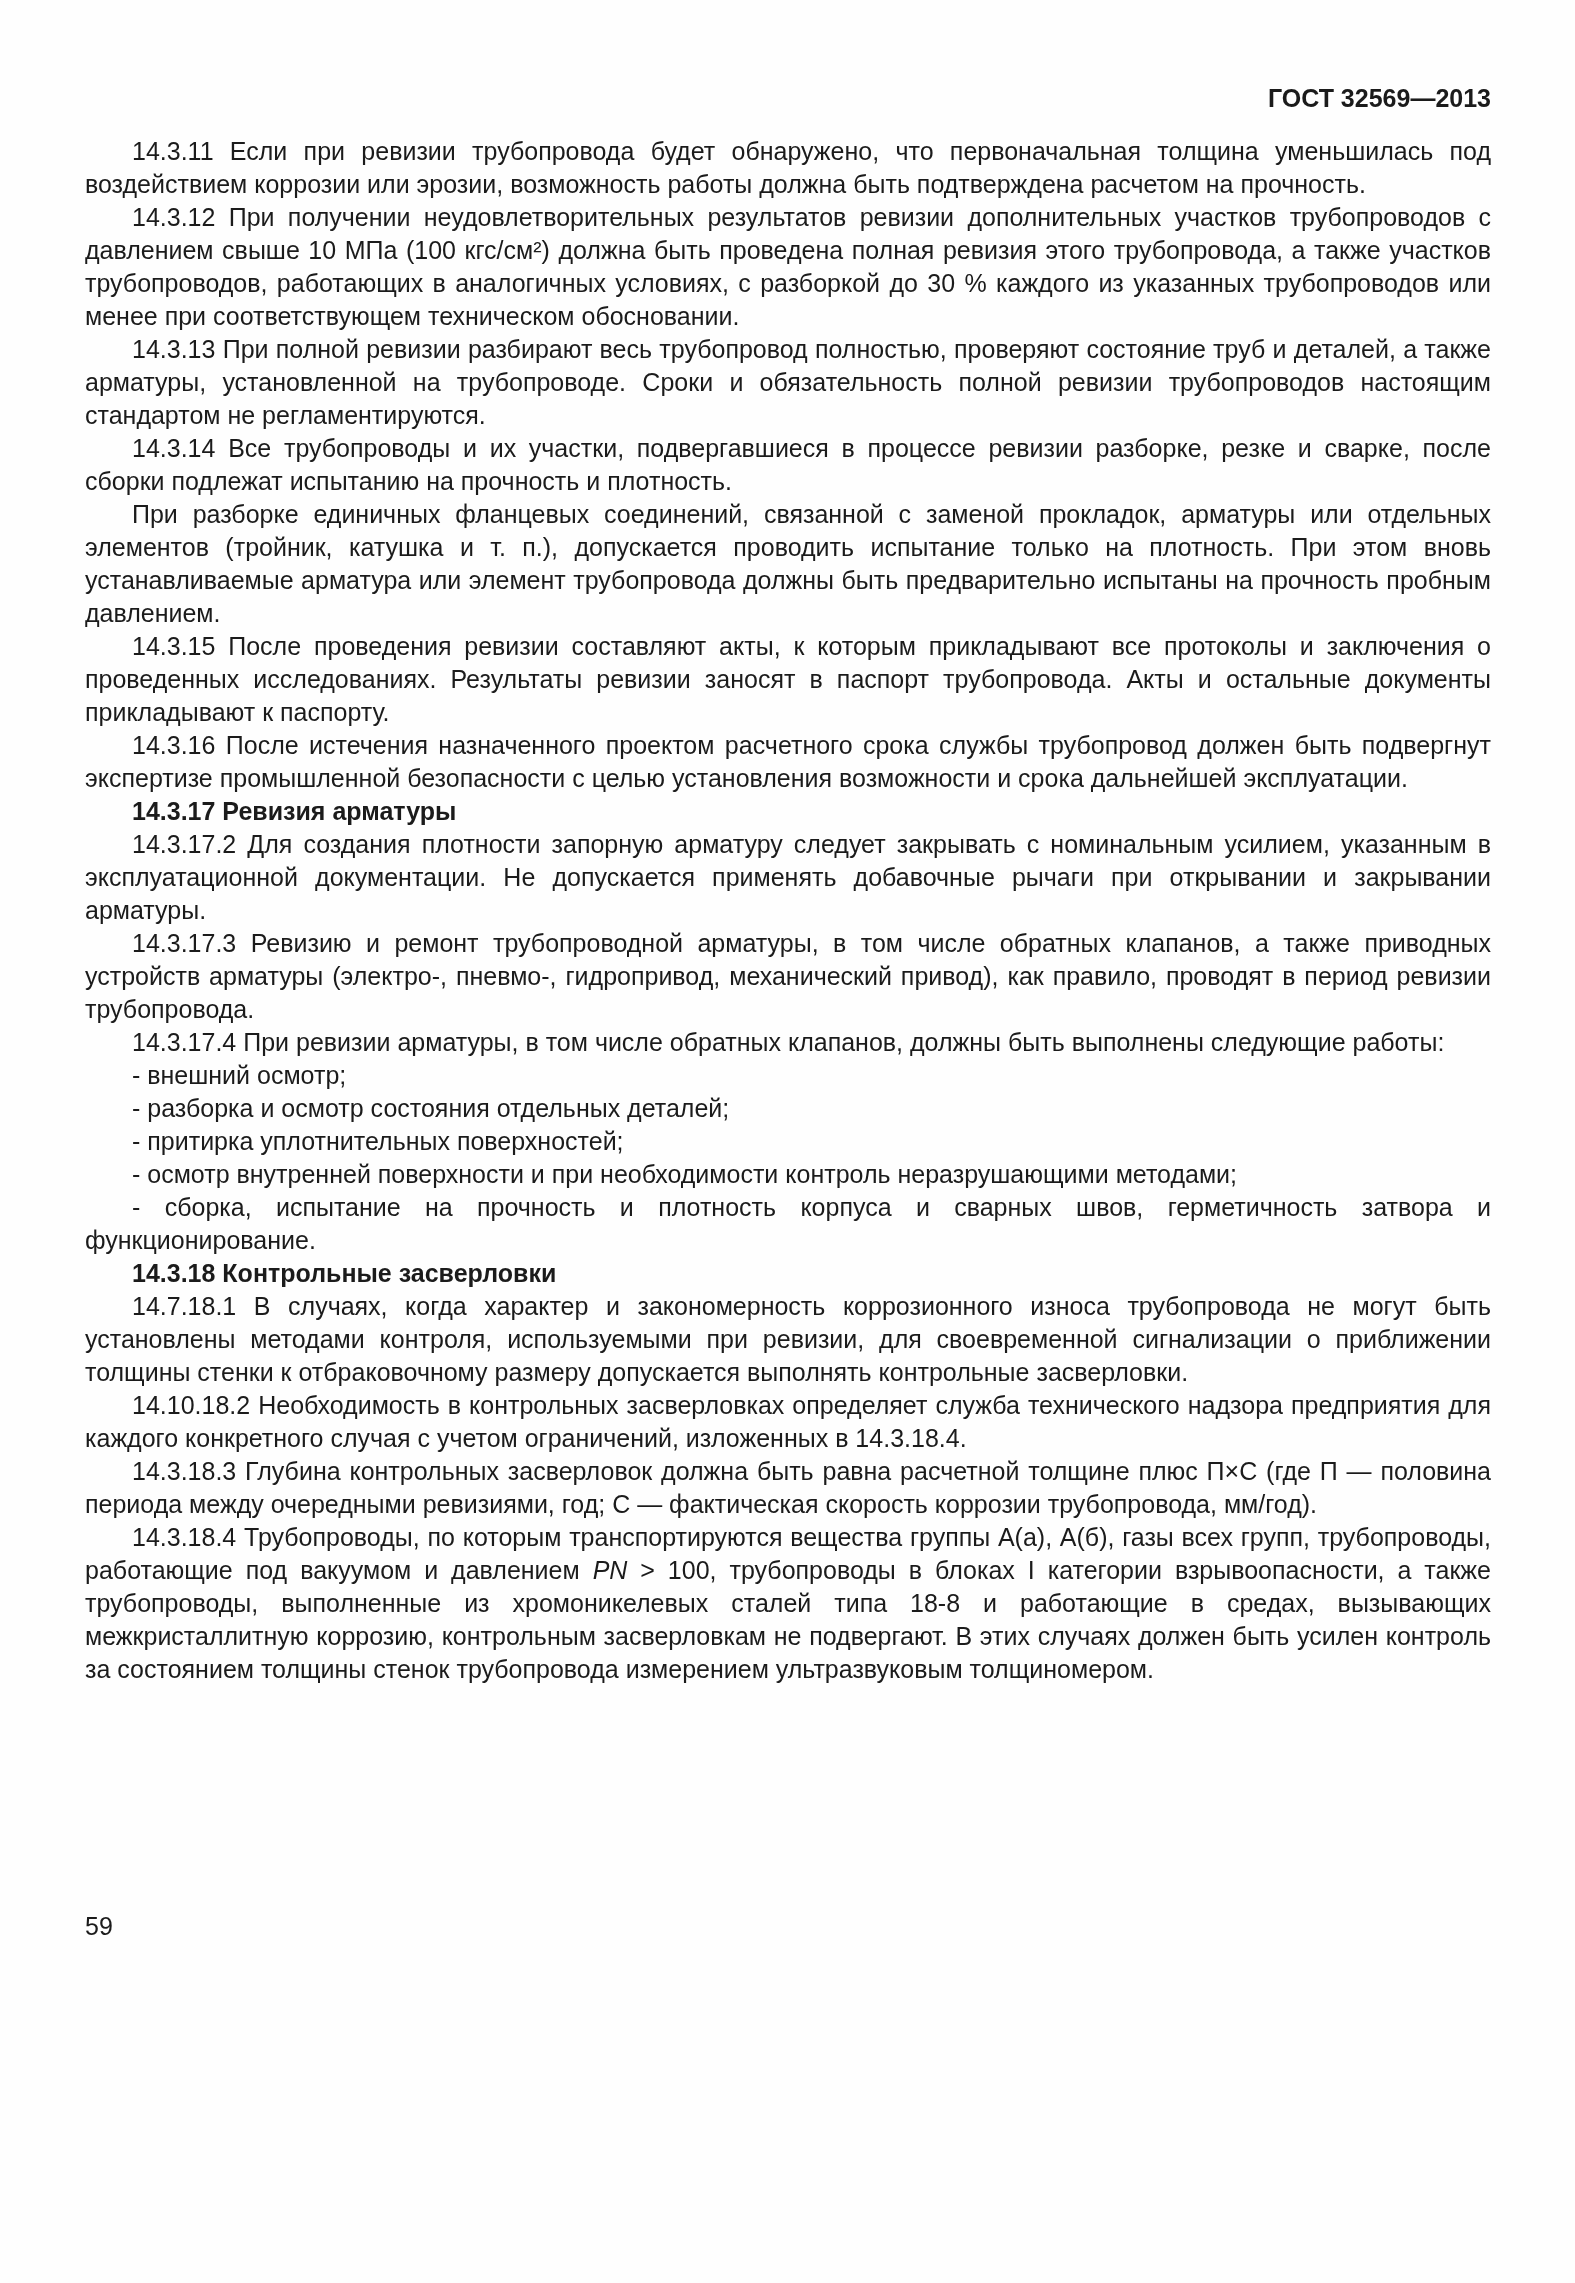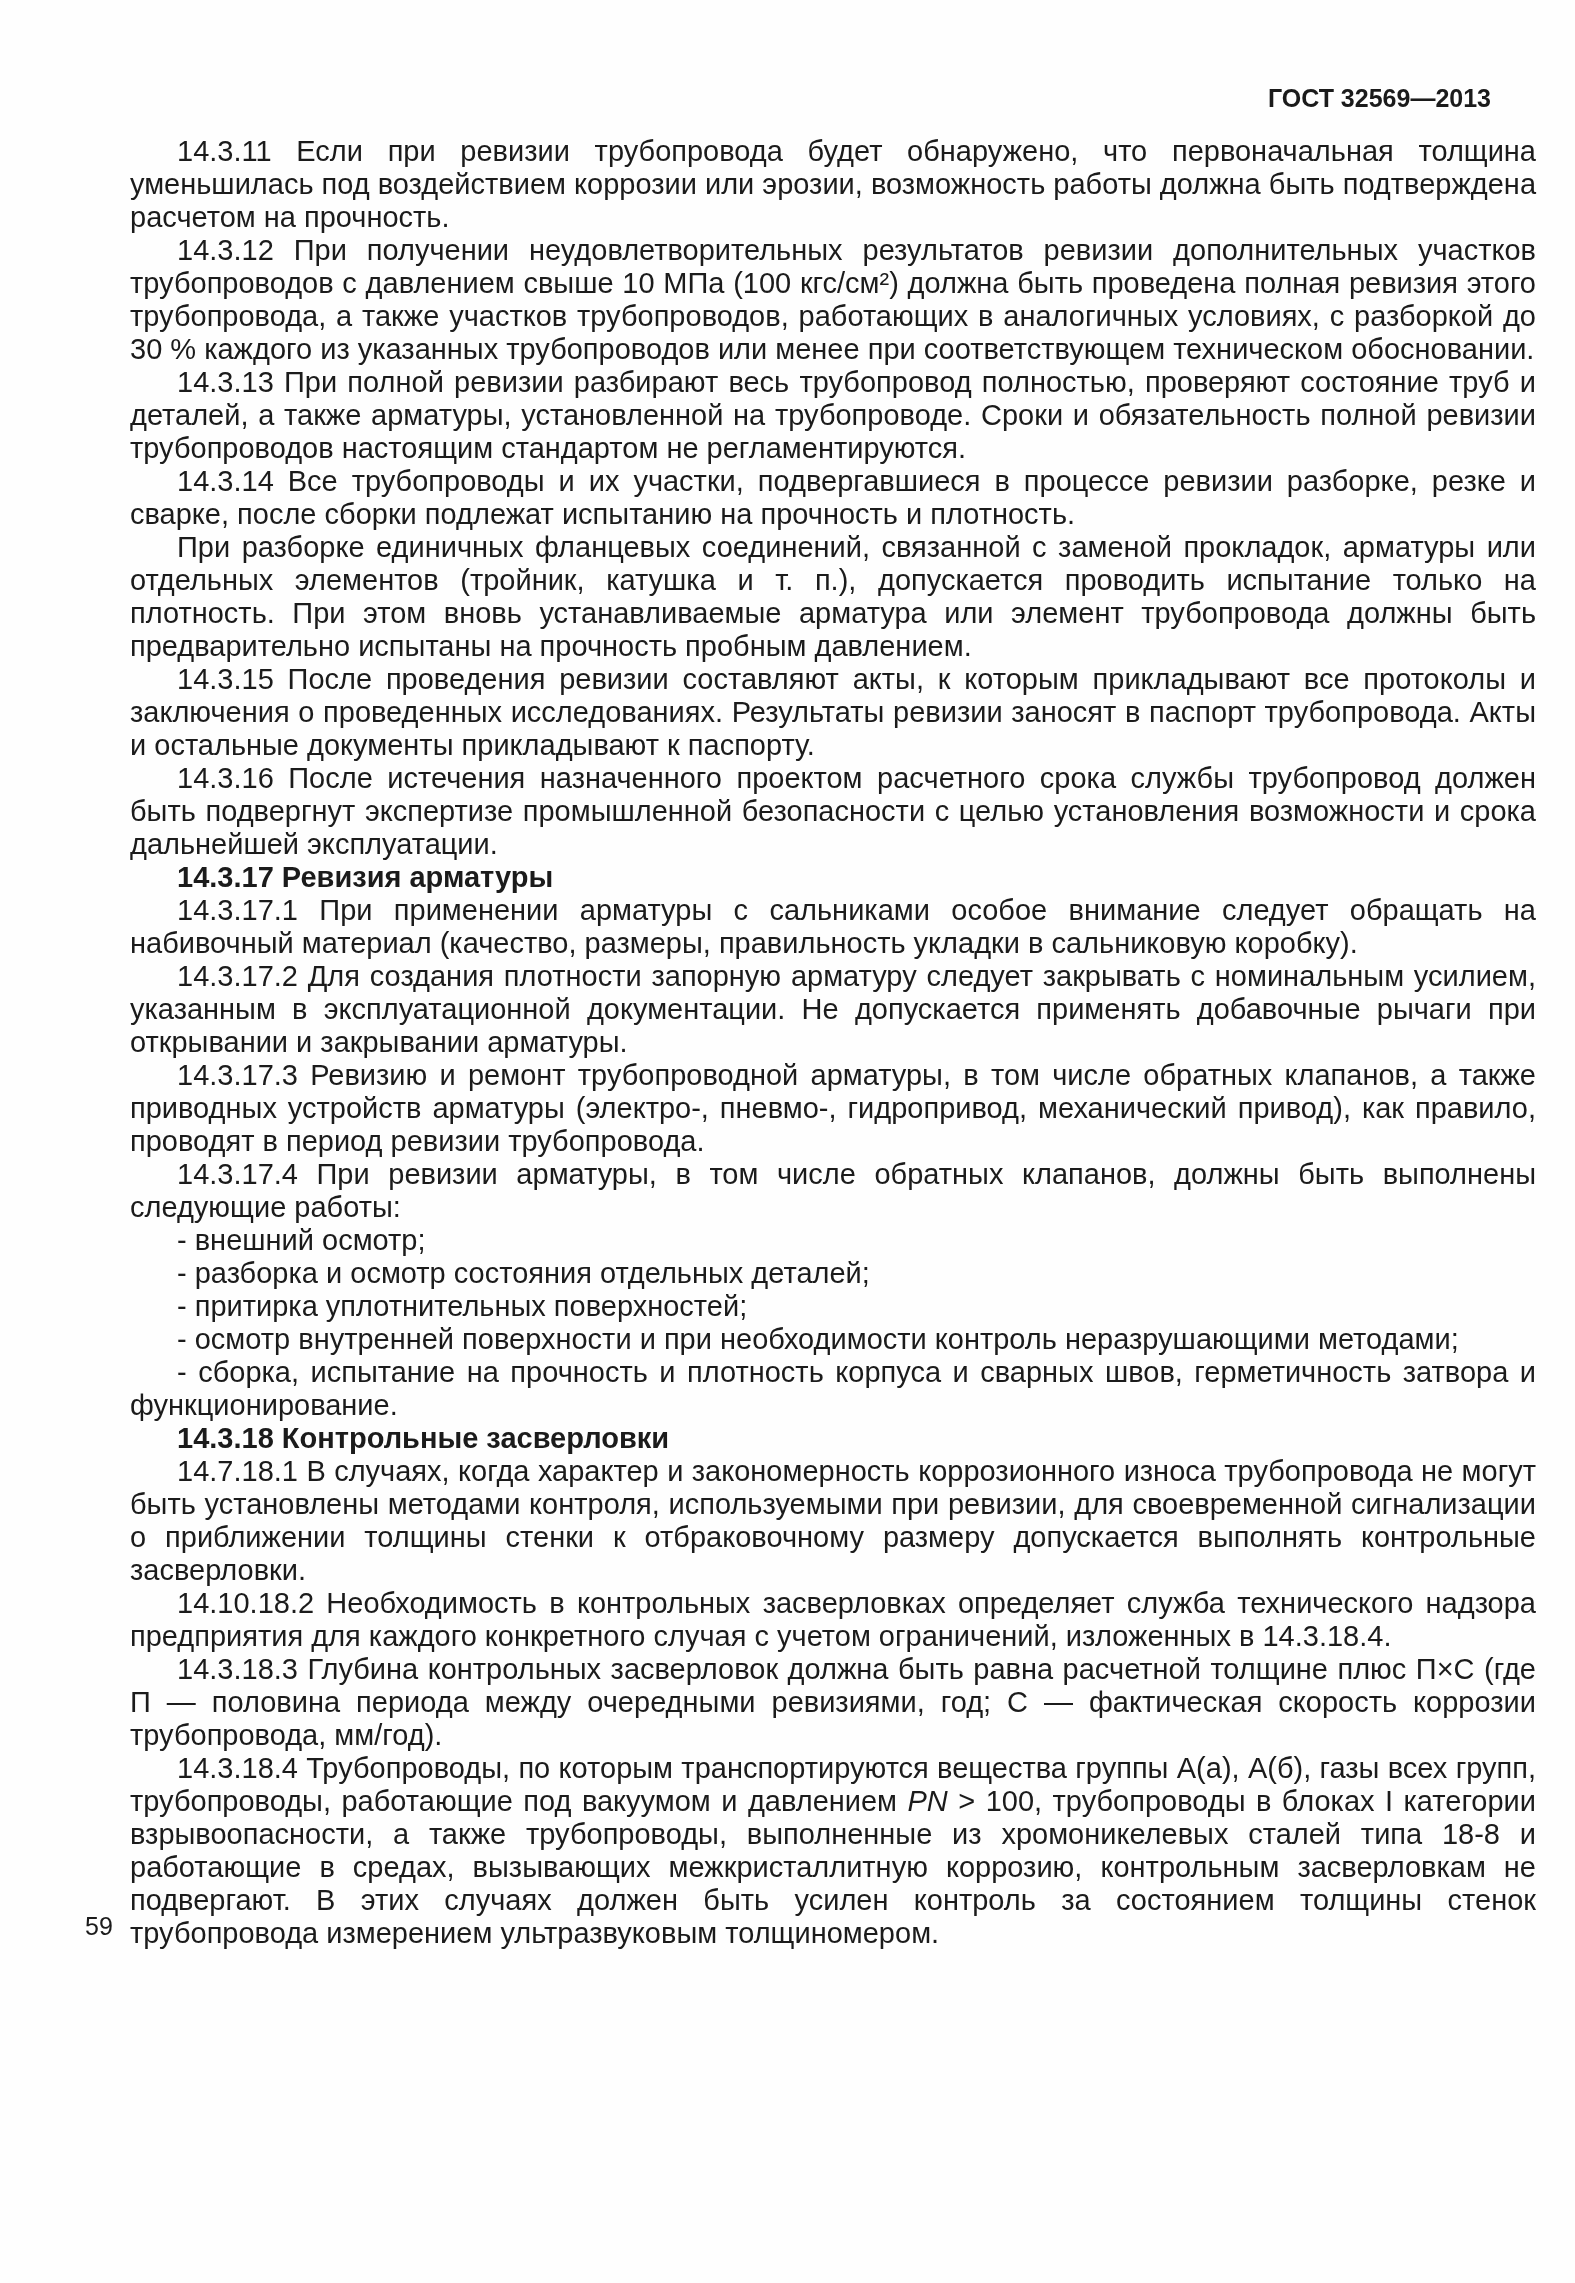--- a/index.html
+++ b/index.html
@@ -22,24 +22,23 @@
     width: 1406px;
     text-align: right;
     font-size: 25px;
     font-weight: 700;
   }
   .doc-body {
     position: absolute;
     top: 135px;
     left: 85px;
     width: 1406px;
-    font-size: 29px;
+    font-size: 25px;
     line-height: 33px;
     text-align: justify;
-    margin-left: 45px;
   }
   .para {
     margin: 0;
     text-indent: 47px;
   }
   .para.bold {
     font-weight: 700;
   }
   .para em {
     font-style: italic;
@@ -64,21 +63,20 @@
 
   <div class="doc-body" id="doc-body">
       <p class="para">14.3.11 Если при ревизии трубопровода будет обнаружено, что первоначальная толщина уменьшилась под воздействием коррозии или эрозии, возможность работы должна быть подтверждена расчетом на прочность.</p>
       <p class="para">14.3.12 При получении неудовлетворительных результатов ревизии дополнительных участков трубопроводов с давлением свыше 10 МПа (100 кгс/см²) должна быть проведена полная ревизия этого трубопровода, а также участков трубопроводов, работающих в аналогичных условиях, с разборкой до 30 % каждого из указанных трубопроводов или менее при соответствующем техническом обосновании.</p>
       <p class="para">14.3.13 При полной ревизии разбирают весь трубопровод полностью, проверяют состояние труб и деталей, а также арматуры, установленной на трубопроводе. Сроки и обязательность полной ревизии трубопроводов настоящим стандартом не регламентируются.</p>
       <p class="para">14.3.14 Все трубопроводы и их участки, подвергавшиеся в процессе ревизии разборке, резке и сварке, после сборки подлежат испытанию на прочность и плотность.</p>
       <p class="para">При разборке единичных фланцевых соединений, связанной с заменой прокладок, арматуры или отдельных элементов (тройник, катушка и т. п.), допускается проводить испытание только на плотность. При этом вновь устанавливаемые арматура или элемент трубопровода должны быть предварительно испытаны на прочность пробным давлением.</p>
       <p class="para">14.3.15 После проведения ревизии составляют акты, к которым прикладывают все протоколы и заключения о проведенных исследованиях. Результаты ревизии заносят в паспорт трубопровода. Акты и остальные документы прикладывают к паспорту.</p>
       <p class="para">14.3.16 После истечения назначенного проектом расчетного срока службы трубопровод должен быть подвергнут экспертизе промышленной безопасности с целью установления возможности и срока дальнейшей эксплуатации.</p>
       <p class="para bold">14.3.17 Ревизия арматуры</p>
-      <p class="para">14.3.17.1 При применении арматуры с сальниками особое внимание следует обращать на набивочный материал (качество, размеры, правильность укладки в сальниковую коробку).</p>
       <p class="para">14.3.17.2 Для создания плотности запорную арматуру следует закрывать с номинальным усилием, указанным в эксплуатационной документации. Не допускается применять добавочные рычаги при открывании и закрывании арматуры.</p>
       <p class="para">14.3.17.3 Ревизию и ремонт трубопроводной арматуры, в том числе обратных клапанов, а также приводных устройств арматуры (электро-, пневмо-, гидропривод, механический привод), как правило, проводят в период ревизии трубопровода.</p>
       <p class="para">14.3.17.4 При ревизии арматуры, в том числе обратных клапанов, должны быть выполнены следующие работы:</p>
       <p class="para">- внешний осмотр;</p>
       <p class="para">- разборка и осмотр состояния отдельных деталей;</p>
       <p class="para">- притирка уплотнительных поверхностей;</p>
       <p class="para">- осмотр внутренней поверхности и при необходимости контроль неразрушающими методами;</p>
       <p class="para">- сборка, испытание на прочность и плотность корпуса и сварных швов, герметичность затвора и функционирование.</p>
       <p class="para bold">14.3.18 Контрольные засверловки</p>
       <p class="para">14.7.18.1 В случаях, когда характер и закономерность коррозионного износа трубопровода не могут быть установлены методами контроля, используемыми при ревизии, для своевременной сигнализации о приближении толщины стенки к отбраковочному размеру допускается выполнять контрольные засверловки.</p>

